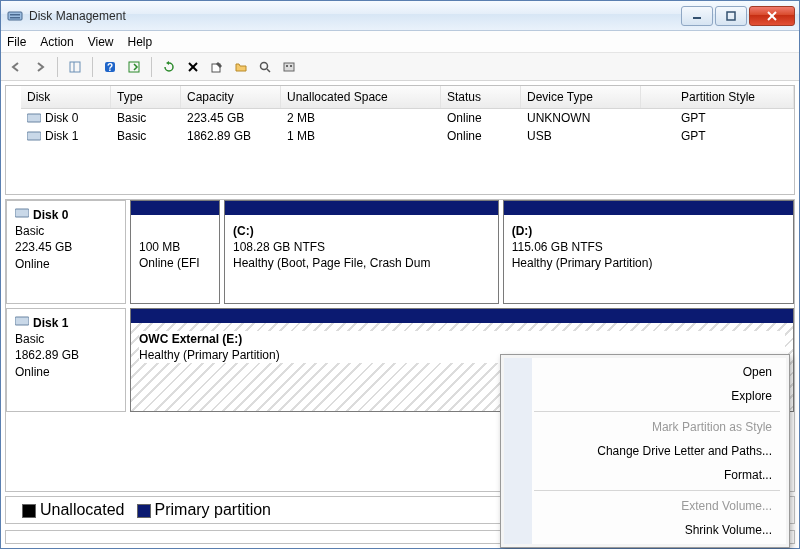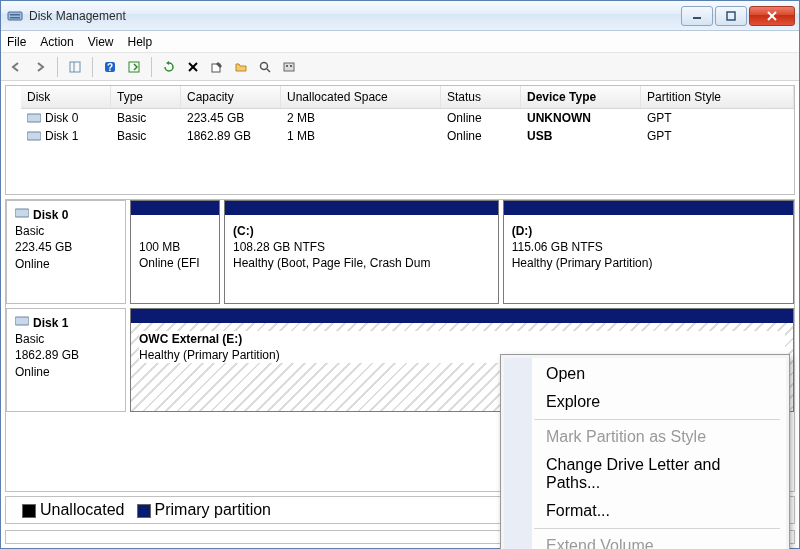--- a/index.html
+++ b/index.html
@@ -120,22 +120,22 @@
     overflow: hidden;
     cursor: default;
   }
   .row { display: flex; }
   .row .col { padding: 2px 6px; white-space: nowrap; overflow: hidden; }
   .col.disk { width: 90px; }
   .col.type { width: 70px; }
   .col.cap  { width: 100px; }
   .col.unalloc { width: 160px; }
   .col.status { width: 80px; }
-  .col.device { width: 120px; font-weight: bold; }
-  .col.pstyle { flex: 1; }
+  .col.device { width: 120px; }
+  .col.pstyle { flex: 1; margin-left: 34px; }
   .disk-ico {
     width:14px; height:12px; display:inline-block;
     vertical-align: -2px;
     margin-right: 4px;
   }
 
   
   .graphical {
     border: 1px solid #c0c0c0;
     flex: 1;
@@ -212,23 +212,24 @@
     padding: 3px;
     z-index: 100;
   }
   .cm-inner {
     border-left: 28px solid #e9eef6;
     background: #fdfdfd;
     padding: 2px 0;
   }
   .cm-item {
     padding: 5px 14px;
-    font-size: 16px;
+    font-size: 12px;
     color: #000;
     cursor: default;
+    text-align: right;
   }
   .cm-item.disabled { color: #9a9a9a; }
   .cm-sep { height:1px; background:#d6d6d6; margin: 3px 6px 3px 2px; }
 </style>
 </head>
 <body>
 
 <div class="window">
 
   <div class="titlebar">

